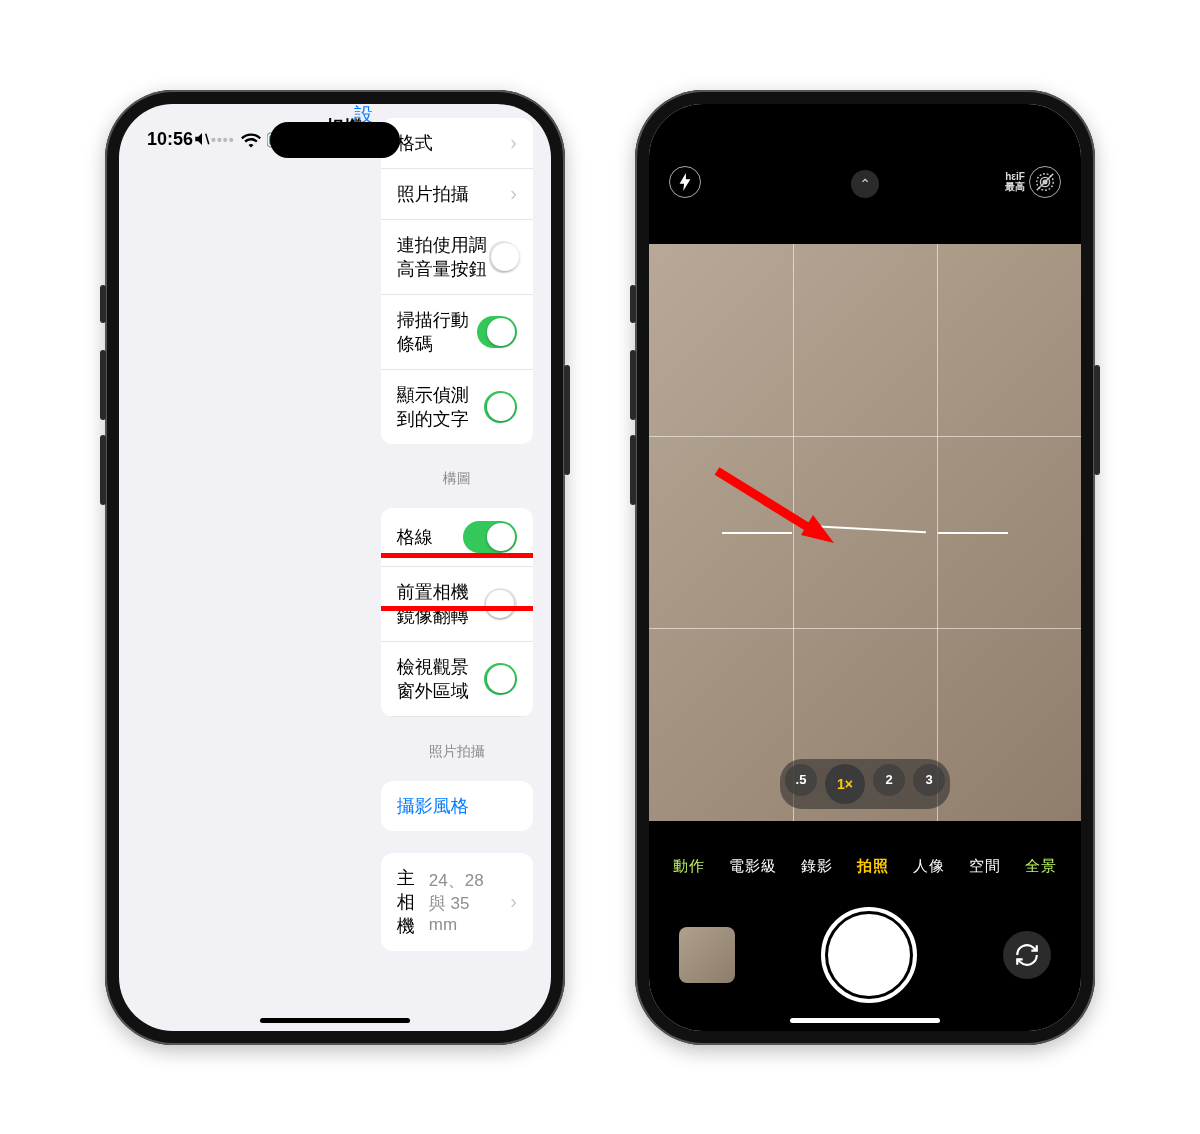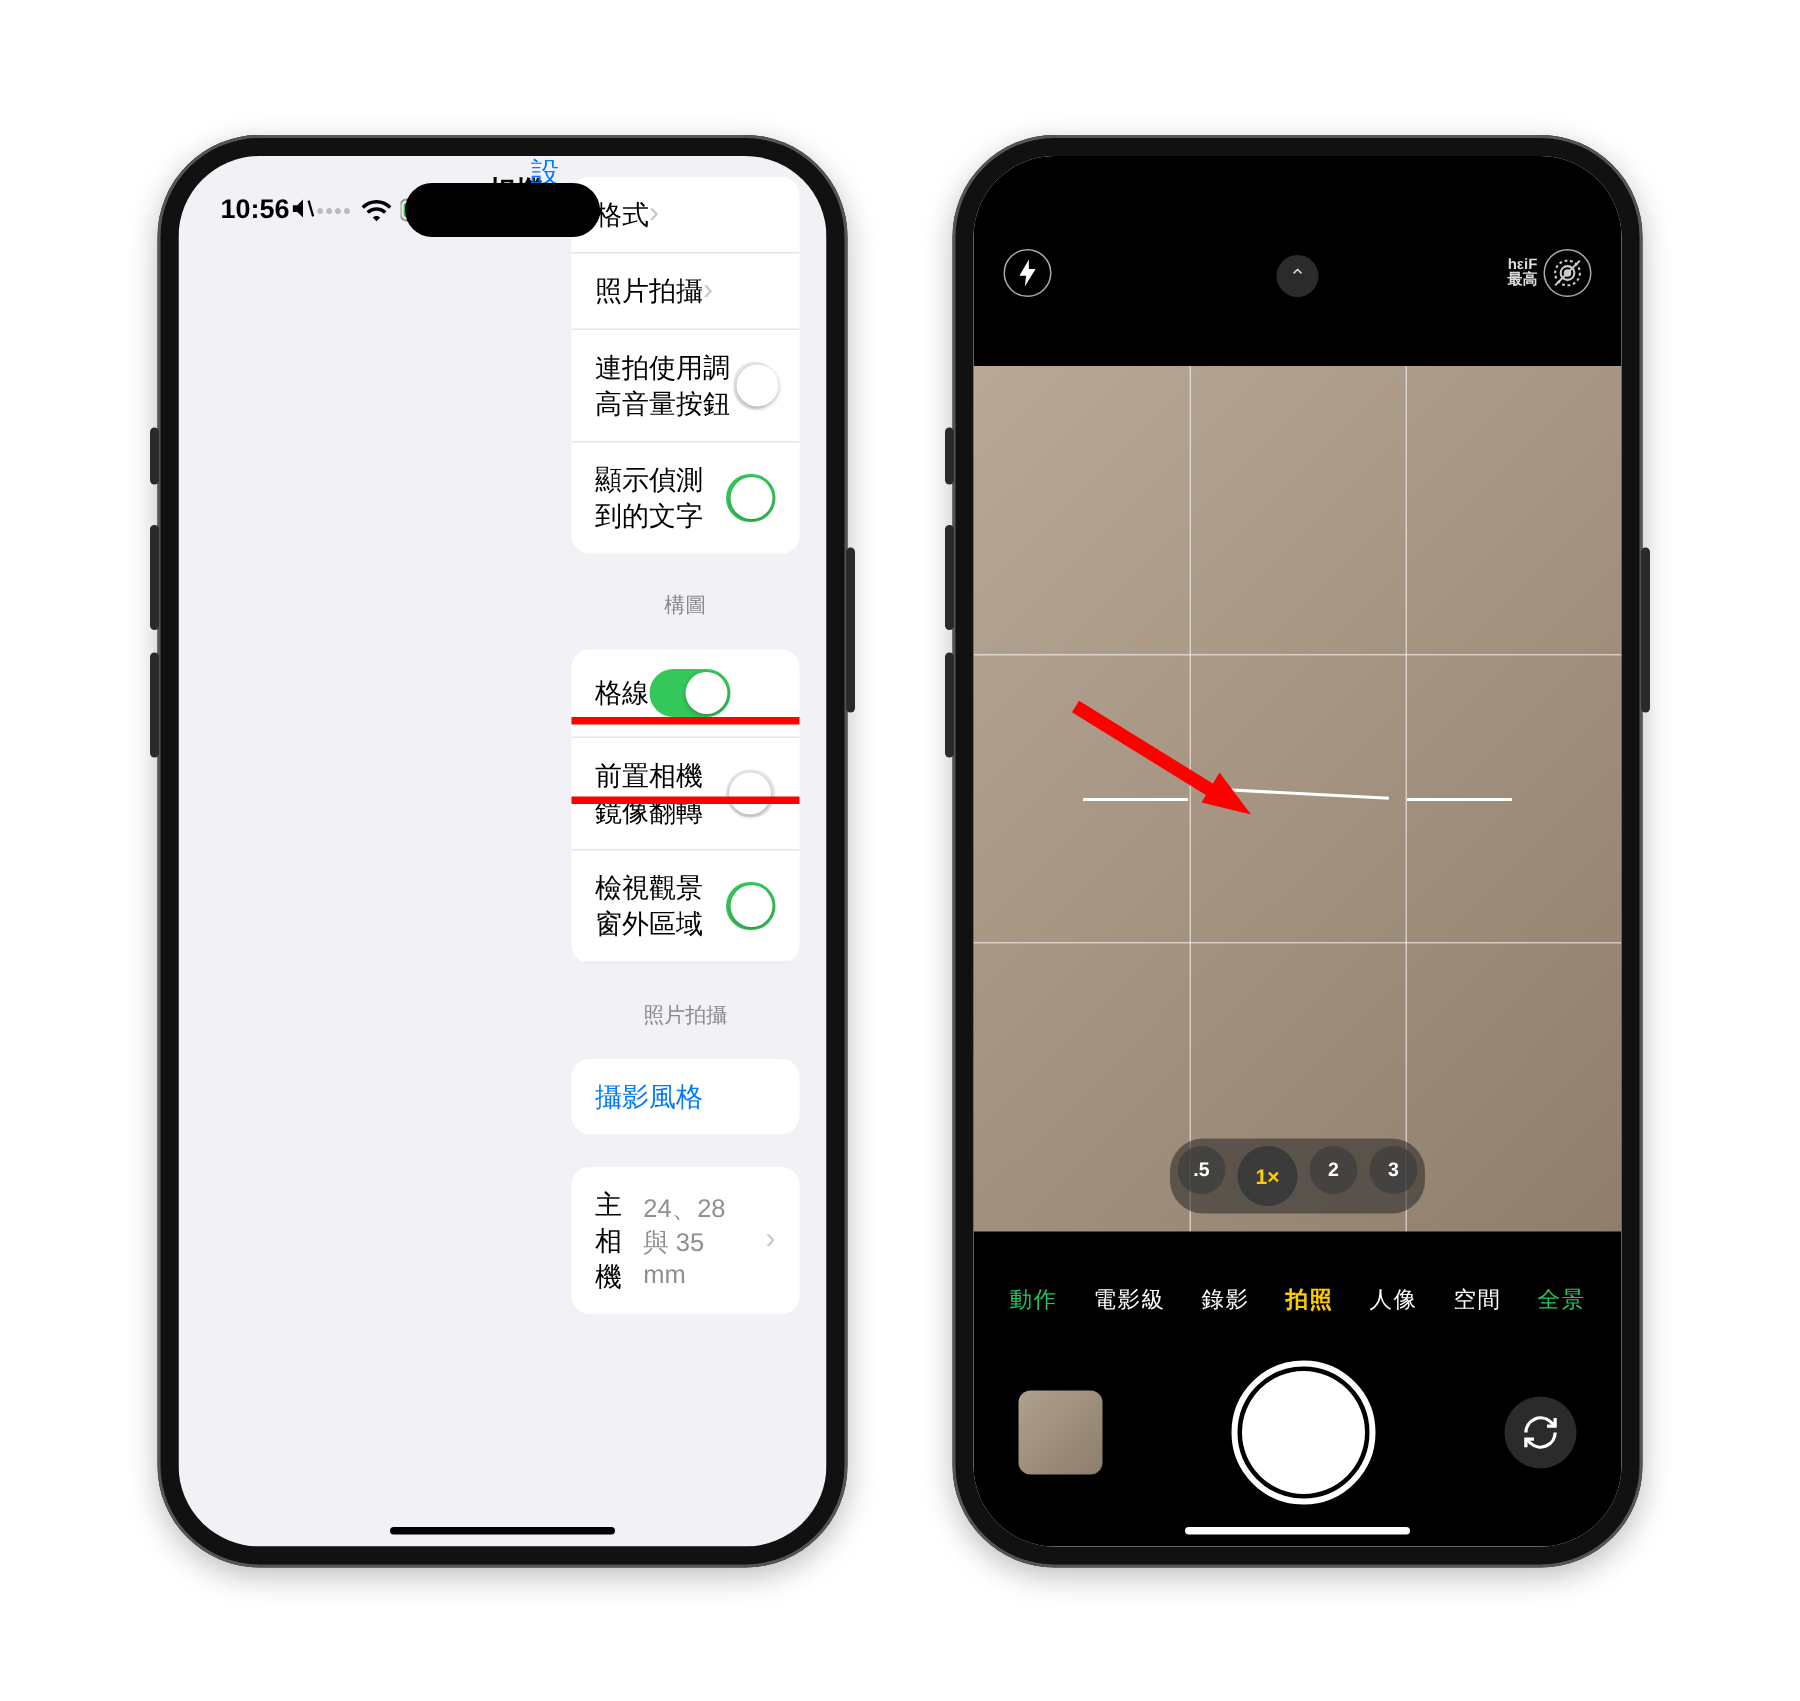--- a/index.html
+++ b/index.html
@@ -70,21 +70,21 @@
   }
   .nav-back {
     position:absolute; left:18px; display:flex; align-items:center;
     color:#007aff; font-size:19px; font-weight:400; gap:2px;
   }
   .nav-back .chev { font-size:28px; line-height:0.6; font-weight:600; }
 
   .content { flex:1; overflow:hidden; padding:0 18px; }
   .group { background:#fff; border-radius:12px; margin-top:14px; overflow:hidden; }
   .row {
-    display:flex; align-items:center; justify-content:flex-start;
+    display:flex; align-items:center; justify-content:space-between;
     padding:13px 16px; font-size:18px; color:#000;
     border-bottom:1px solid #e5e5ea;
   }
   .row:last-child { border-bottom:none; }
   .row .right { display:flex; align-items:center; gap:8px; color:#8e8e93; font-size:17px;}
   .chevron { color:#c7c7cc; font-size:20px; }
   .section-header { font-size:14px; color:#8a8a8e; padding:26px 16px 6px;text-align:center; }
   .section-footer { font-size:13.5px; color:#8a8a8e; padding:8px 16px 0; line-height:1.45; }
   .link { color:#007aff; }
 
@@ -157,21 +157,21 @@
     min-width:32px; height:32px; border-radius:50%; background:rgba(60,60,60,.7);
     color:#fff; font-size:13px; font-weight:600; display:flex; align-items:center; justify-content:center;
   }
   .zoom-pill.active{ background:#3b3b3b; color:#ffcc00; width:40px; height:40px; font-size:14px;}
 
   .mode-strip{
     position:absolute; bottom:155px; left:0; right:0; display:flex;
     justify-content:center; gap:24px; color:#fff; font-size:15px; letter-spacing:1px;
   }
   .mode-strip .mode.active{ color:#ffcc00; font-weight:600;}
-  .mode-strip .mode.faded{ color:#22c55e;}
+  .mode-strip .mode.faded{ color:#bef264;}
 
   .cam-bottom{
     position:absolute; bottom:35px; left:0; right:0; display:flex;
     align-items:center; justify-content:space-between; padding:0 30px;
   }
   .thumbnail{
     width:56px; height:56px; border-radius:8px;
     background:linear-gradient(135deg,#b0a18f,#8d7d6b);
   }
   .shutter{
@@ -242,20 +242,26 @@
             <span>照片拍攝</span>
             <span class="chevron">›</span>
           </div>
           <div class="row">
             <span>連拍使用調高音量按鈕</span>
             <div class="toggle">
                 <div class="knob"></div>
               </div>
           </div>
           <div class="row">
+            <span>掃描行動條碼</span>
+            <div class="toggle on">
+                <div class="knob"></div>
+              </div>
+          </div>
+          <div class="row">
             <span>顯示偵測到的文字</span>
             <div class="toggle on">
                 <div class="knob"></div>
               </div>
           </div>
         </div>
 
         <div class="section-header">構圖</div>
         <div class="group" style="position:relative;">
           <div class="row">

